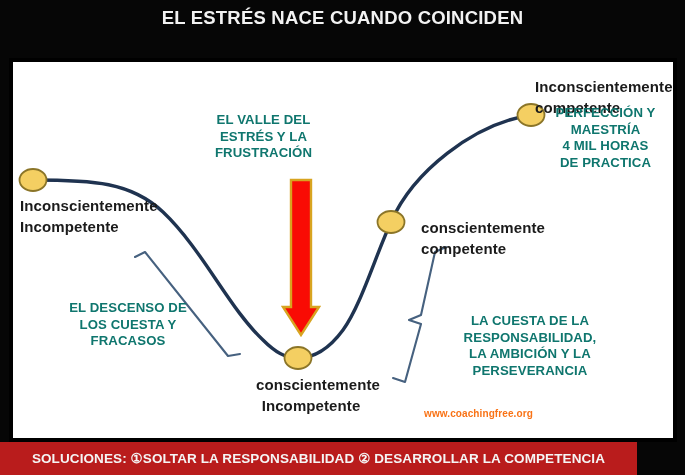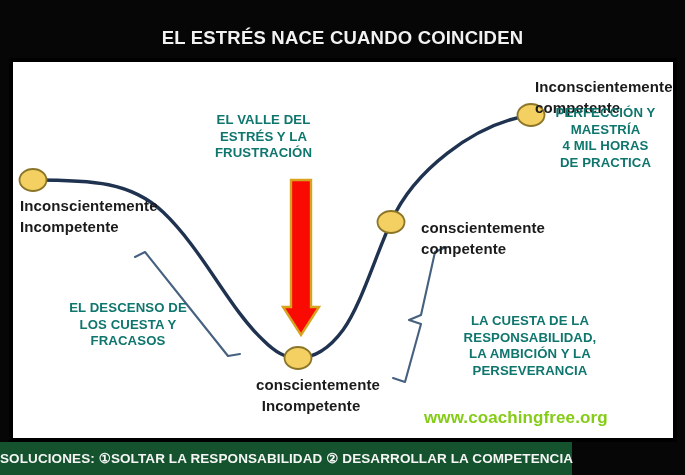--- a/index.html
+++ b/index.html
@@ -32,21 +32,20 @@
     padding-top: 6px;
     box-sizing: border-box;
   }
   .hline {
     font-size: 18.5px;
     font-weight: 700;
     letter-spacing: 0.2px;
     line-height: 24px;
     color: #f2f2f2;
     white-space: nowrap;
-    margin-top: 20px;
   }
 
   
   #frame-outer {
     position: absolute;
     left: 9px; top: 58px;
     width: 668px;
     height: 384px;
     background: #ffffff;
     box-sizing: border-box;
@@ -71,23 +70,23 @@
     position: absolute;
     left: 0; top: 0;
     width: 660px;
     height: 376px;
   }
 
   
   #footer {
     position: absolute;
     left: 0; top: 442px;
-    width: 572px;
+    width: 637px;
     height: 33px;
-    background: #14532d;
+    background: #b91c1c;
     color: #ffffff;
     text-align: center;
     box-sizing: border-box;
   }
   #footer-text {
     font-size: 13.5px;
     font-weight: 700;
     line-height: 33px;
     letter-spacing: 0.1px;
     white-space: nowrap;
@@ -116,23 +115,23 @@
   }
   .big-lbl {
     font-size: 13.2px;
     font-weight: 700;
     line-height: 16.5px;
     color: #0f766e;
     text-align: center;
     letter-spacing: 0.1px;
   }
   .url-lbl {
-    font-size: 17px;
-    font-weight: 700;
-    color: #84cc16;
+    font-size: 10px;
+    font-weight: 700;
+    color: #f97316;
     letter-spacing: 0.1px;
   }
 
   
   #lbl-unconscious-incompetent { left: 7px; top: 133px; }
   #lbl-valley-title          { left: 168px; top: 50px; width: 165px; }
   #lbl-unconscious-competent { left: 522px; top: 14px; }
   #lbl-mastery               { left: 525px; top: 43px; width: 135px; text-align: center; }
   #lbl-conscious-competent   { left: 408px; top: 155px; }
   #lbl-conscious-incompetent { left: 243px; top: 312px; width: 110px; text-align: center; }

